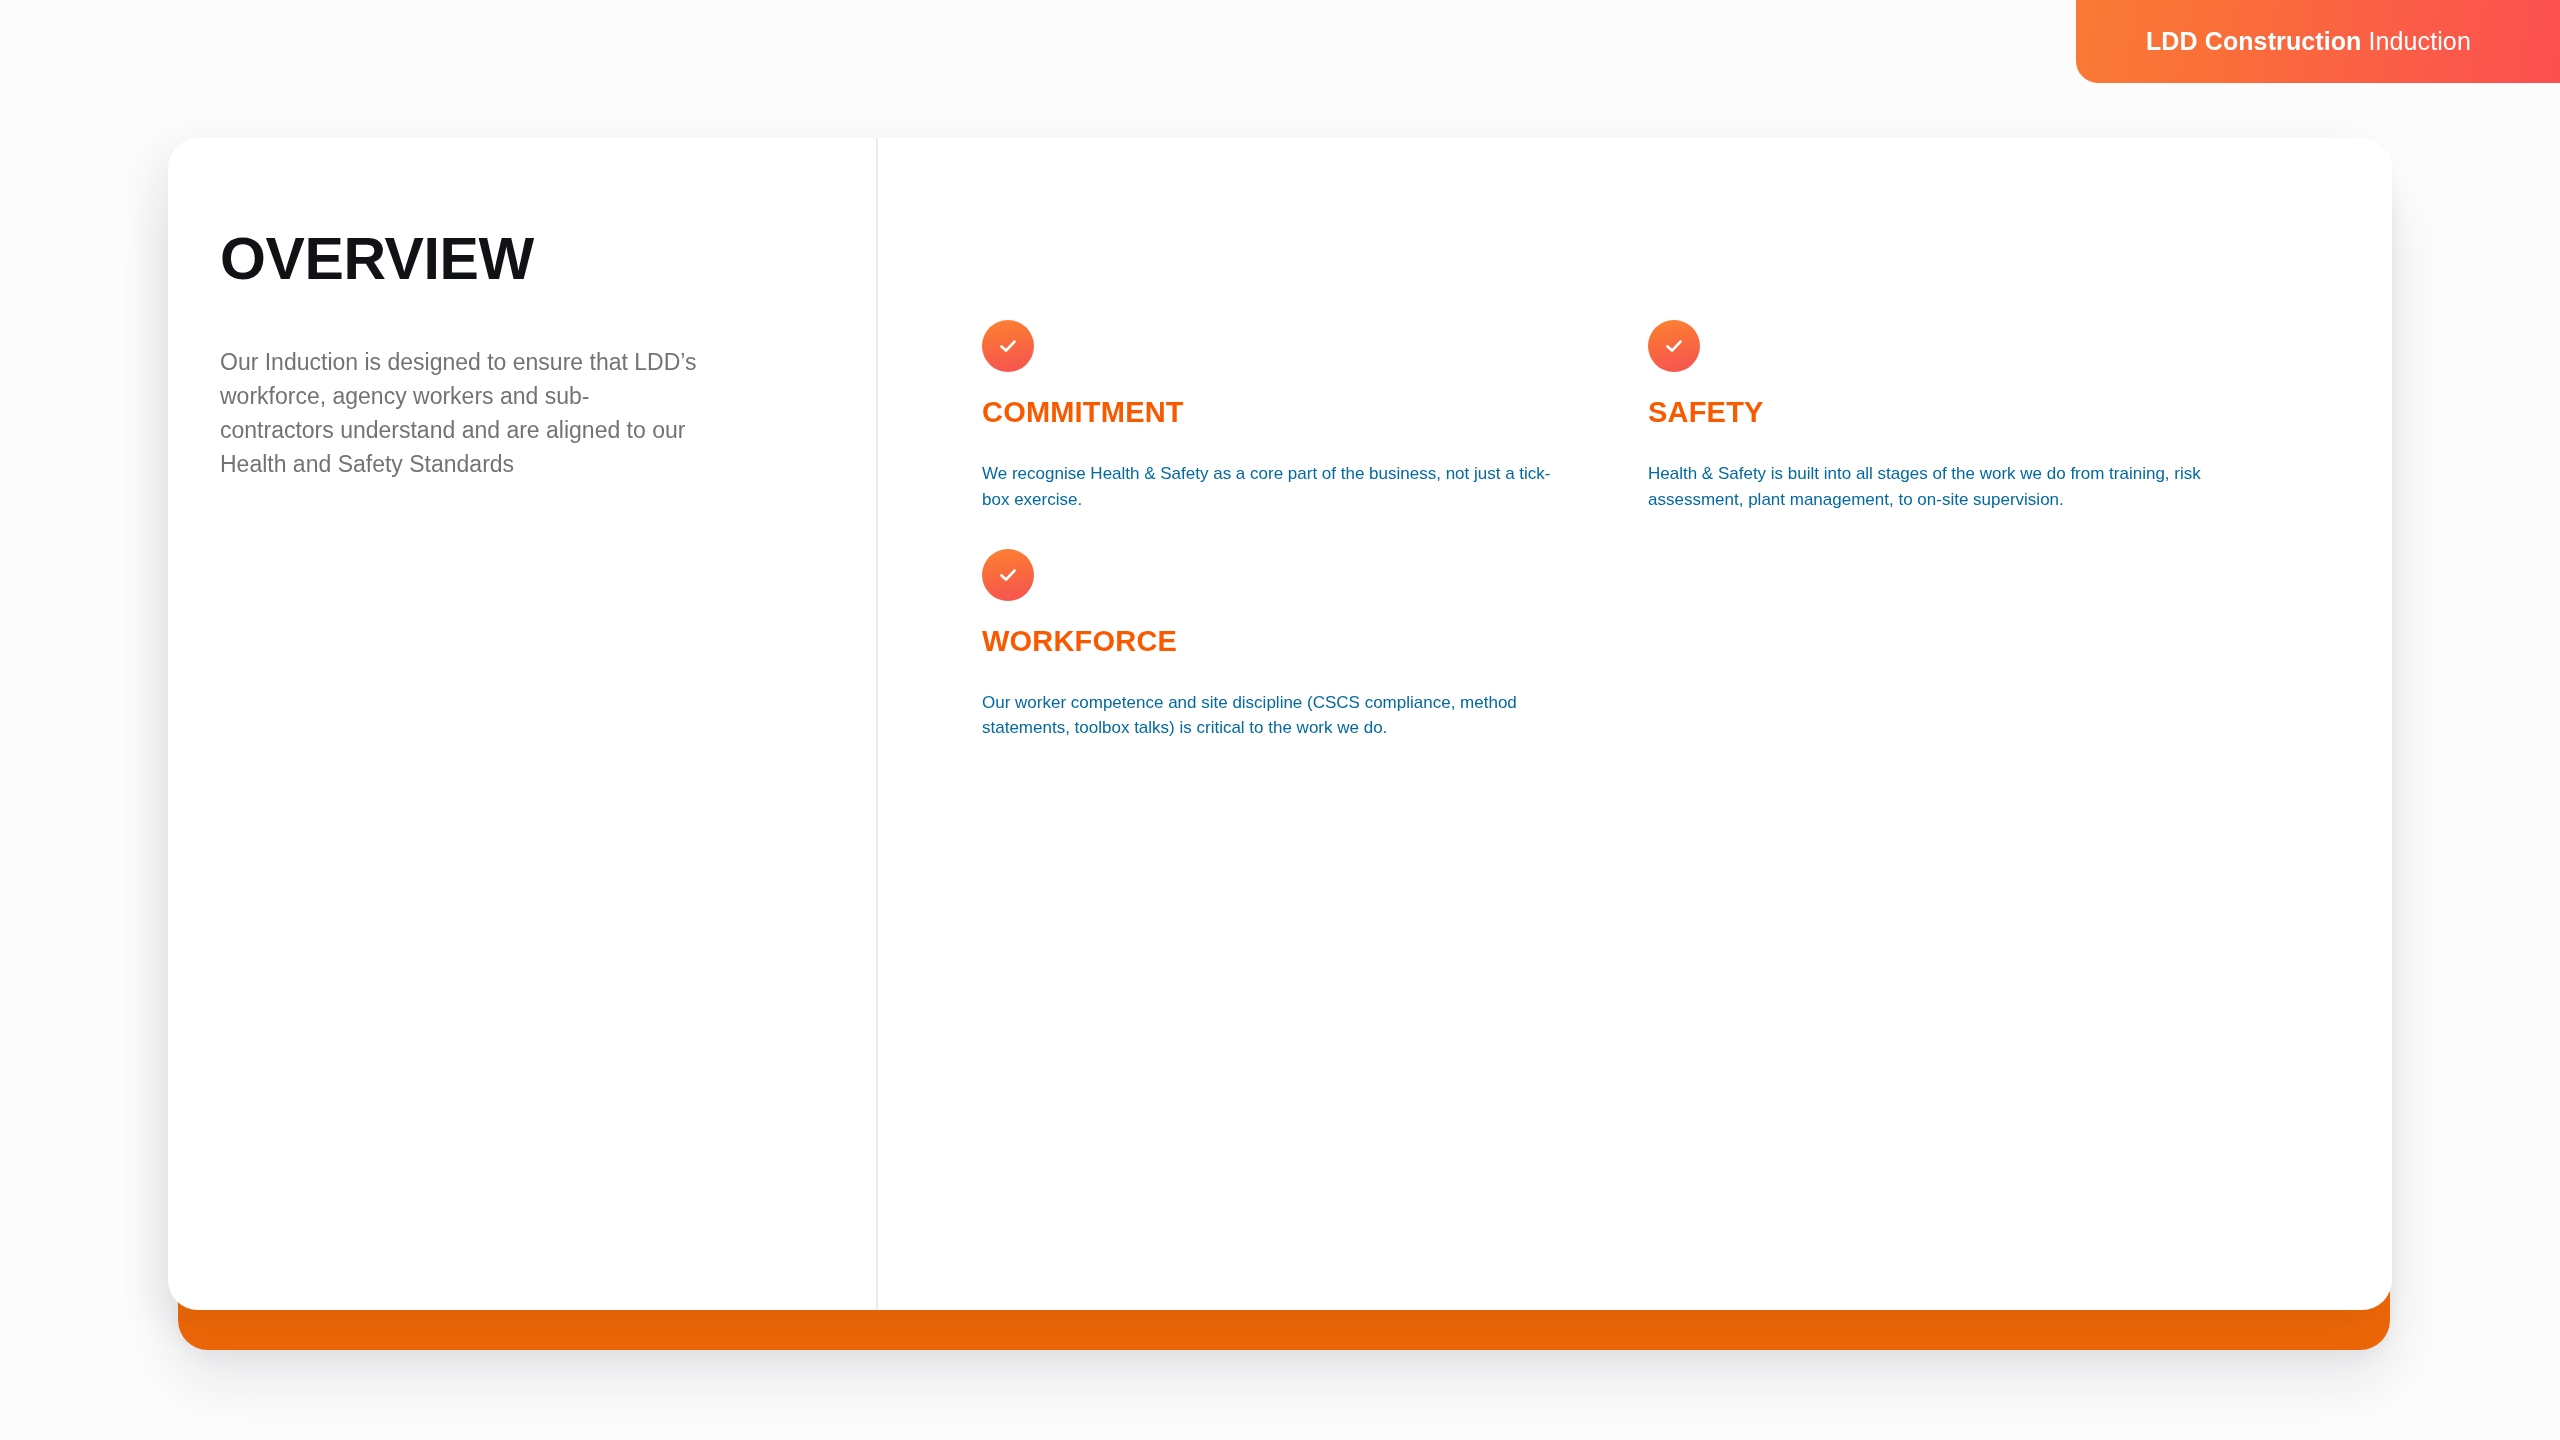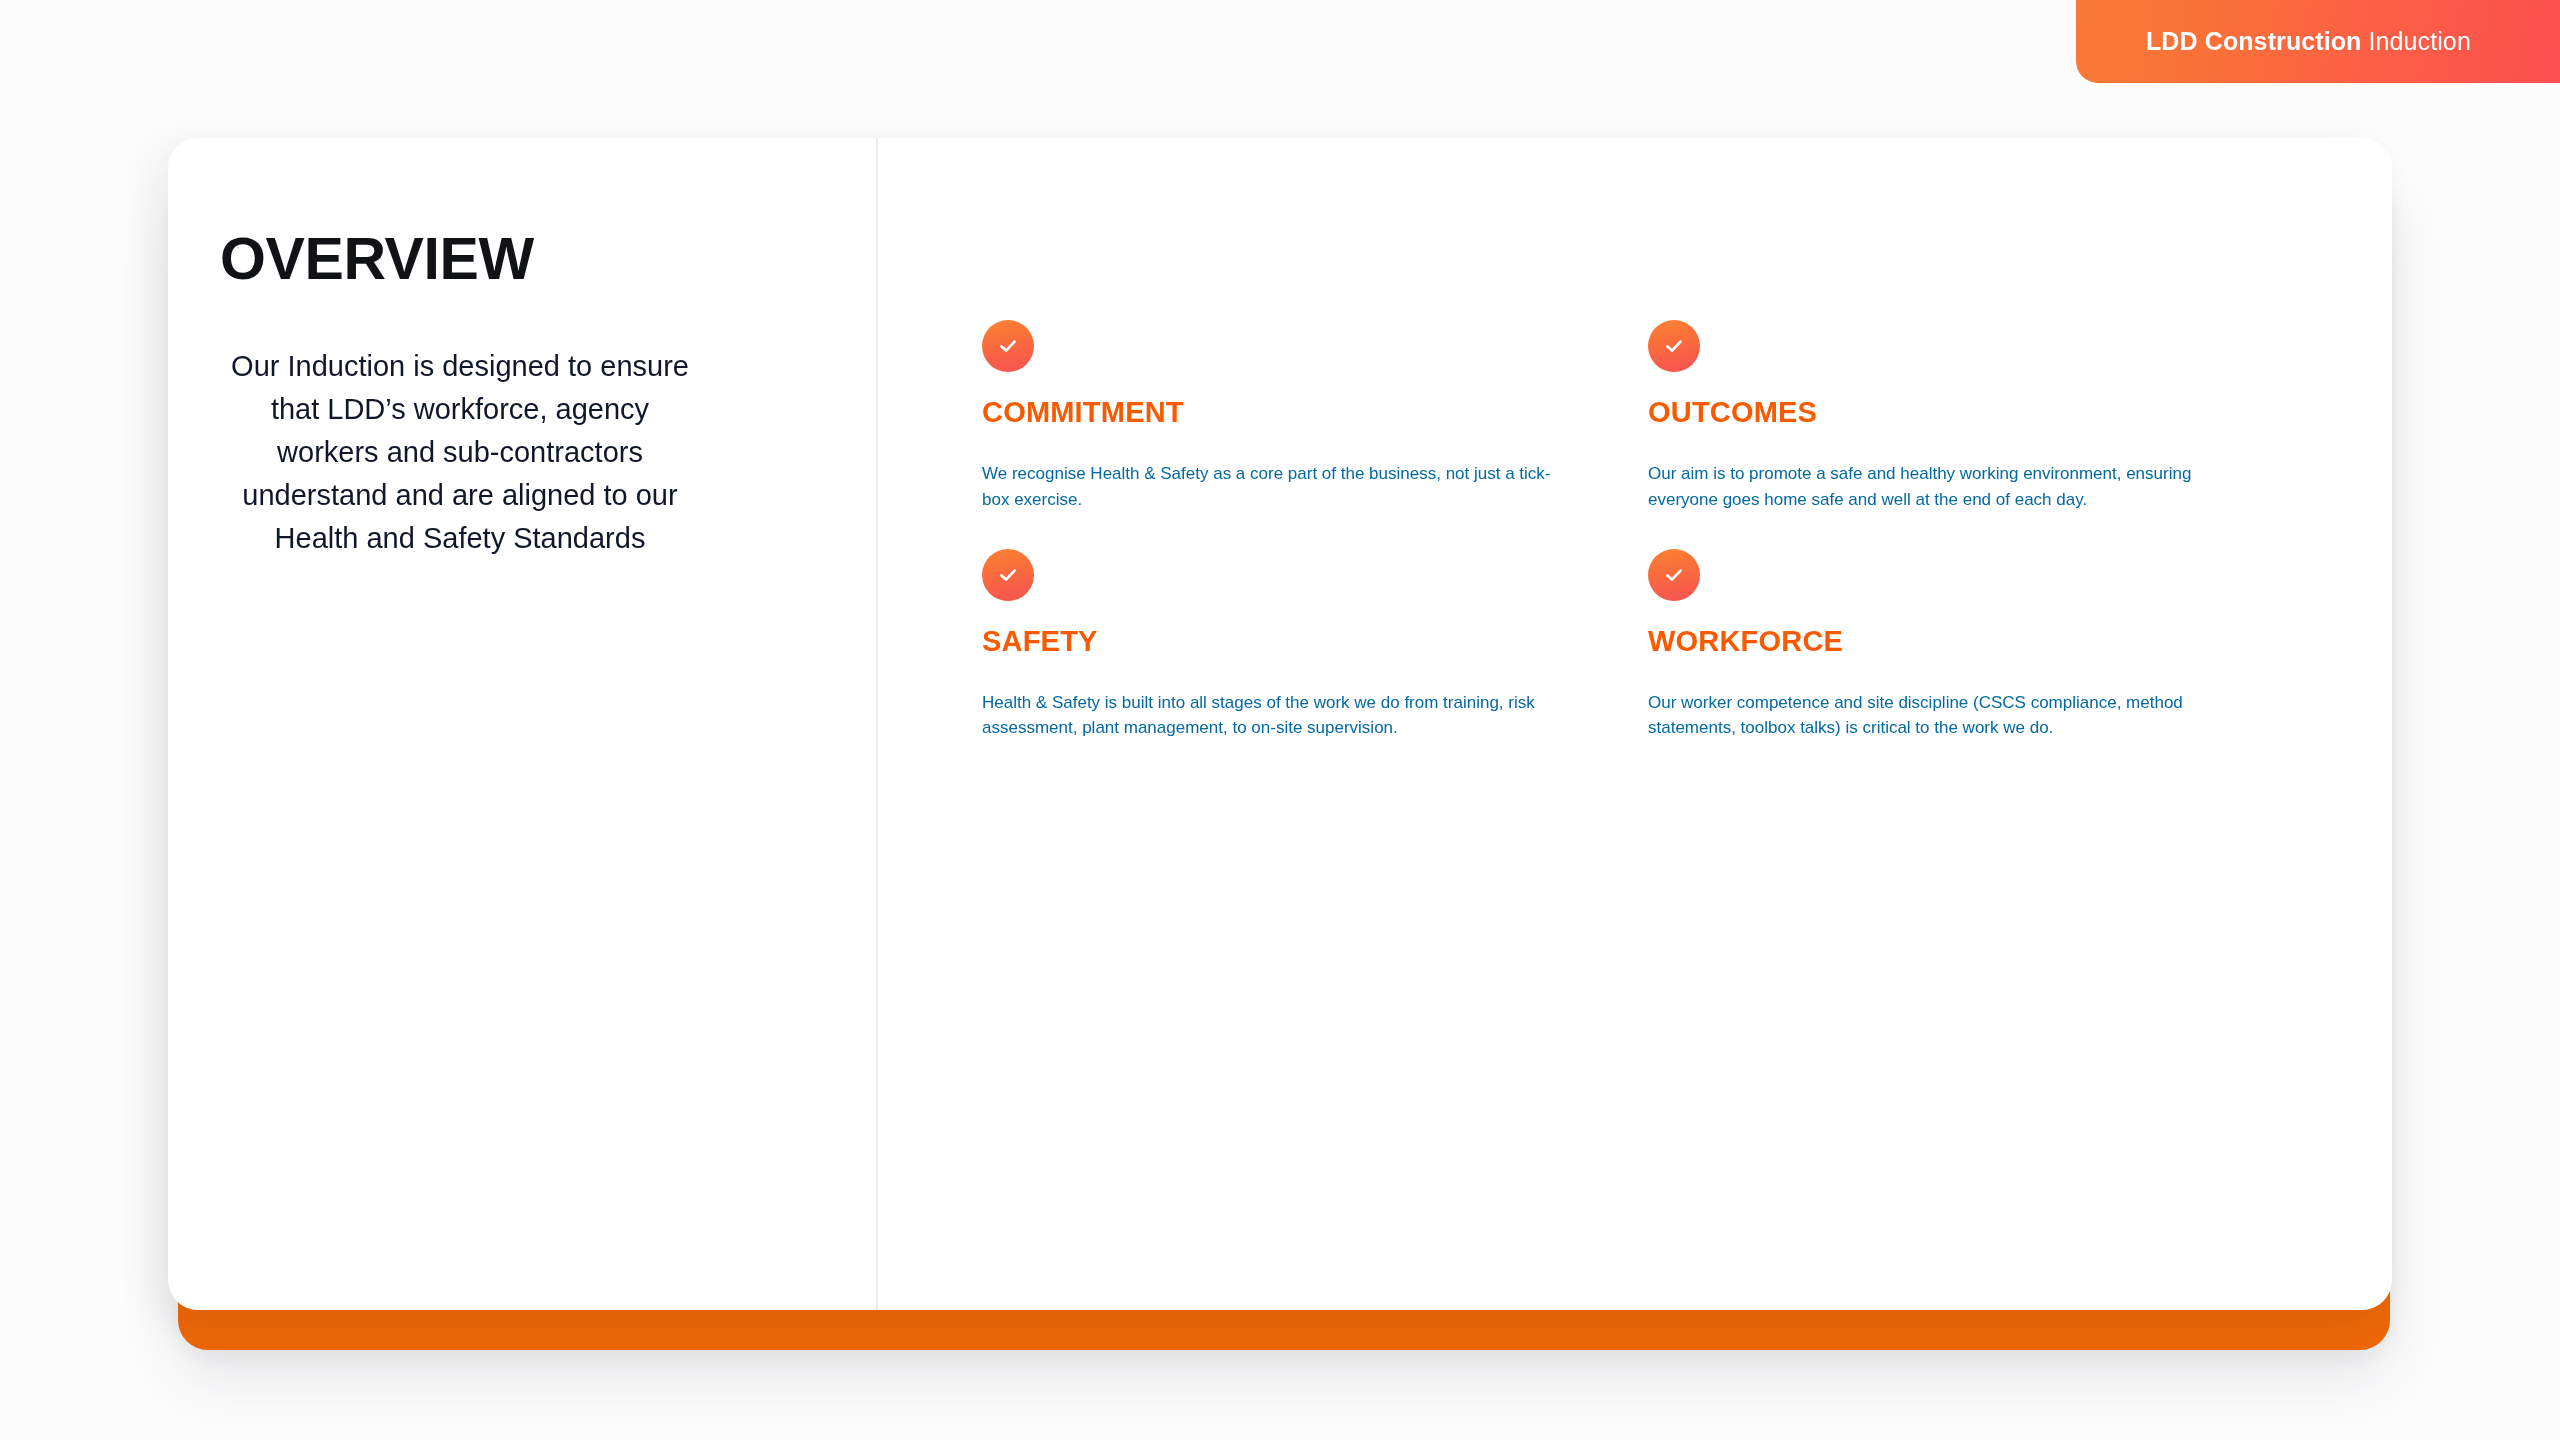--- a/index.html
+++ b/index.html
@@ -85,27 +85,26 @@
   }
   .page-title {
     font-size: 59px;
     font-weight: 900;
     letter-spacing: -0.4px;
     color: #111216;
     margin: 0 0 56px 0;
     line-height: 1;
   }
   .intro-text {
-    font-size: 29px;
+    font-size: 23px;
     line-height: 1.485;
-    color: #0f172a;
+    color: #737373;
     margin: 0;
     max-width: 480px;
     font-weight: 400;
-    text-align: center;
   }
 
   
   .right-col {
     flex: 1 1 auto;
     box-sizing: border-box;
     padding: 182px 60px 0 104px;
   }
   .feature-grid {
     display: grid;
@@ -170,29 +169,20 @@
         <div class="feature">
           <div class="feature-icon">
             <svg width="26" height="26" viewBox="0 0 26 26" aria-hidden="true">
               <path d="M6.5 13.4 L11 17.6 L19.5 8.6" fill="none" stroke="#ffffff" stroke-width="2.7" stroke-linecap="round" stroke-linejoin="round"></path>
             </svg>
           </div>
           <h2 class="feature-title">COMMITMENT</h2>
           <p class="feature-body">We recognise Health &amp; Safety as a core part of the business, not just a tick-box exercise.</p>
         </div>
 
-        <div class="feature">
-          <div class="feature-icon">
-            <svg width="26" height="26" viewBox="0 0 26 26" aria-hidden="true">
-              <path d="M6.5 13.4 L11 17.6 L19.5 8.6" fill="none" stroke="#ffffff" stroke-width="2.7" stroke-linecap="round" stroke-linejoin="round"></path>
-            </svg>
-          </div>
-          <h2 class="feature-title">OUTCOMES</h2>
-          <p class="feature-body">Our aim is to promote a safe and healthy working environment, ensuring everyone goes home safe and well at the end of each day.</p>
-        </div>
 
         <div class="feature">
           <div class="feature-icon">
             <svg width="26" height="26" viewBox="0 0 26 26" aria-hidden="true">
               <path d="M6.5 13.4 L11 17.6 L19.5 8.6" fill="none" stroke="#ffffff" stroke-width="2.7" stroke-linecap="round" stroke-linejoin="round"></path>
             </svg>
           </div>
           <h2 class="feature-title">SAFETY</h2>
           <p class="feature-body">Health &amp; Safety is built into all stages of the work we do from training, risk assessment, plant management, to on-site supervision.</p>
         </div>

